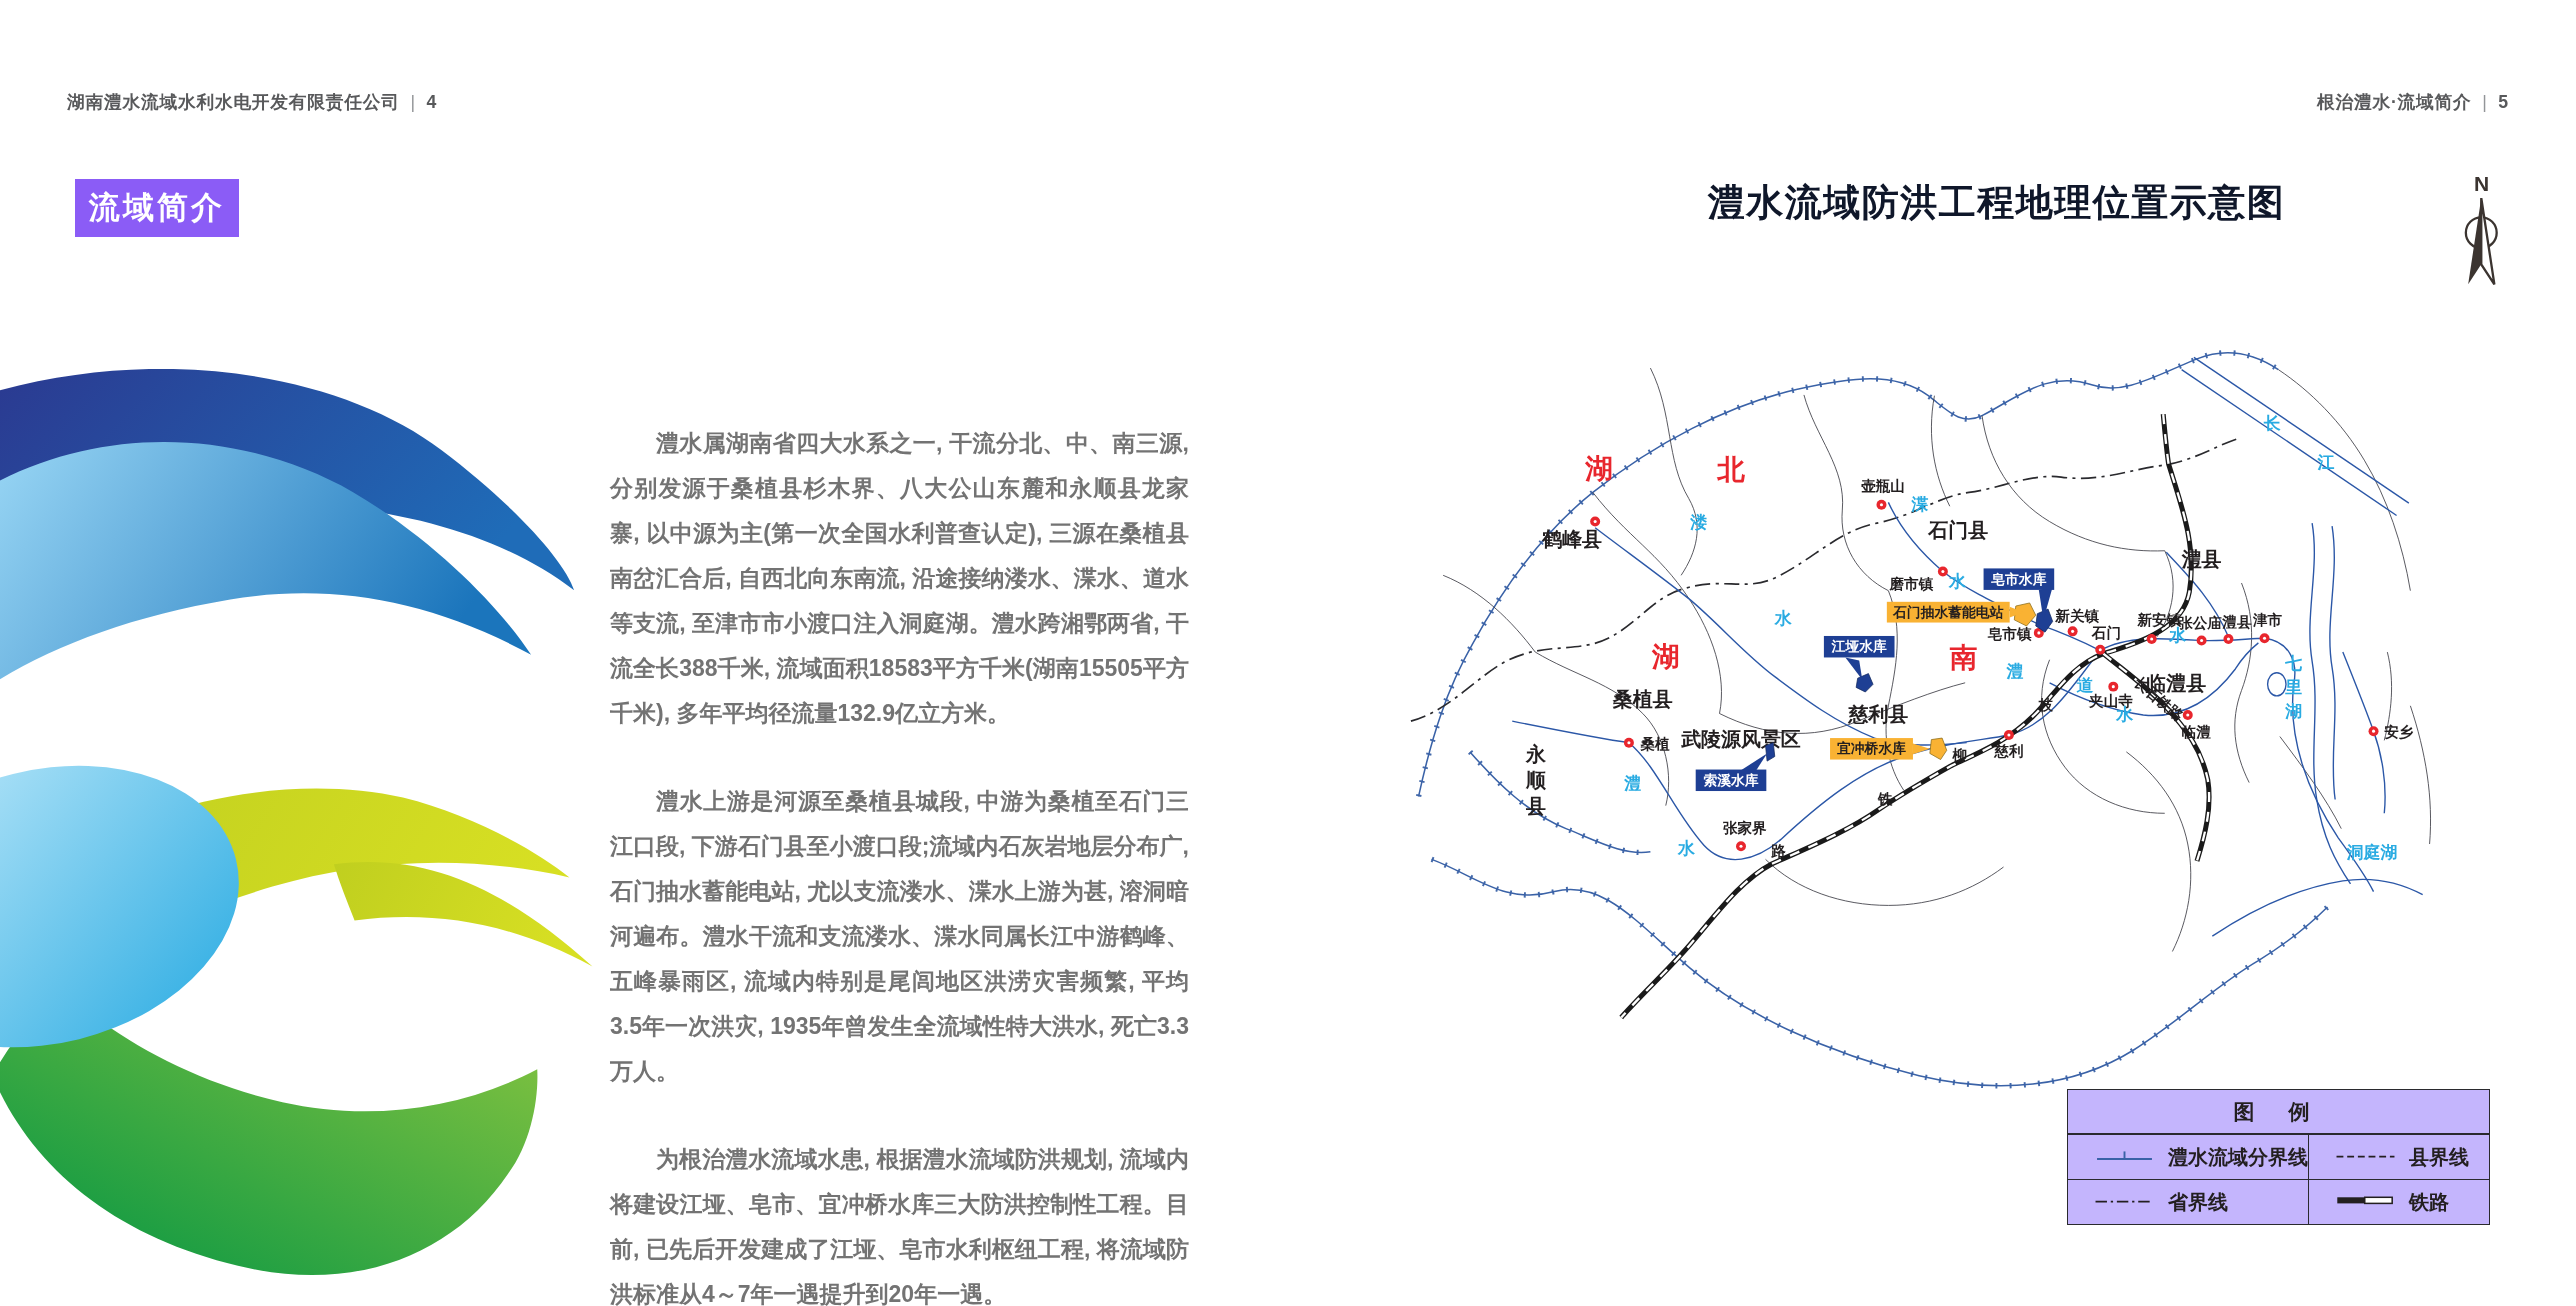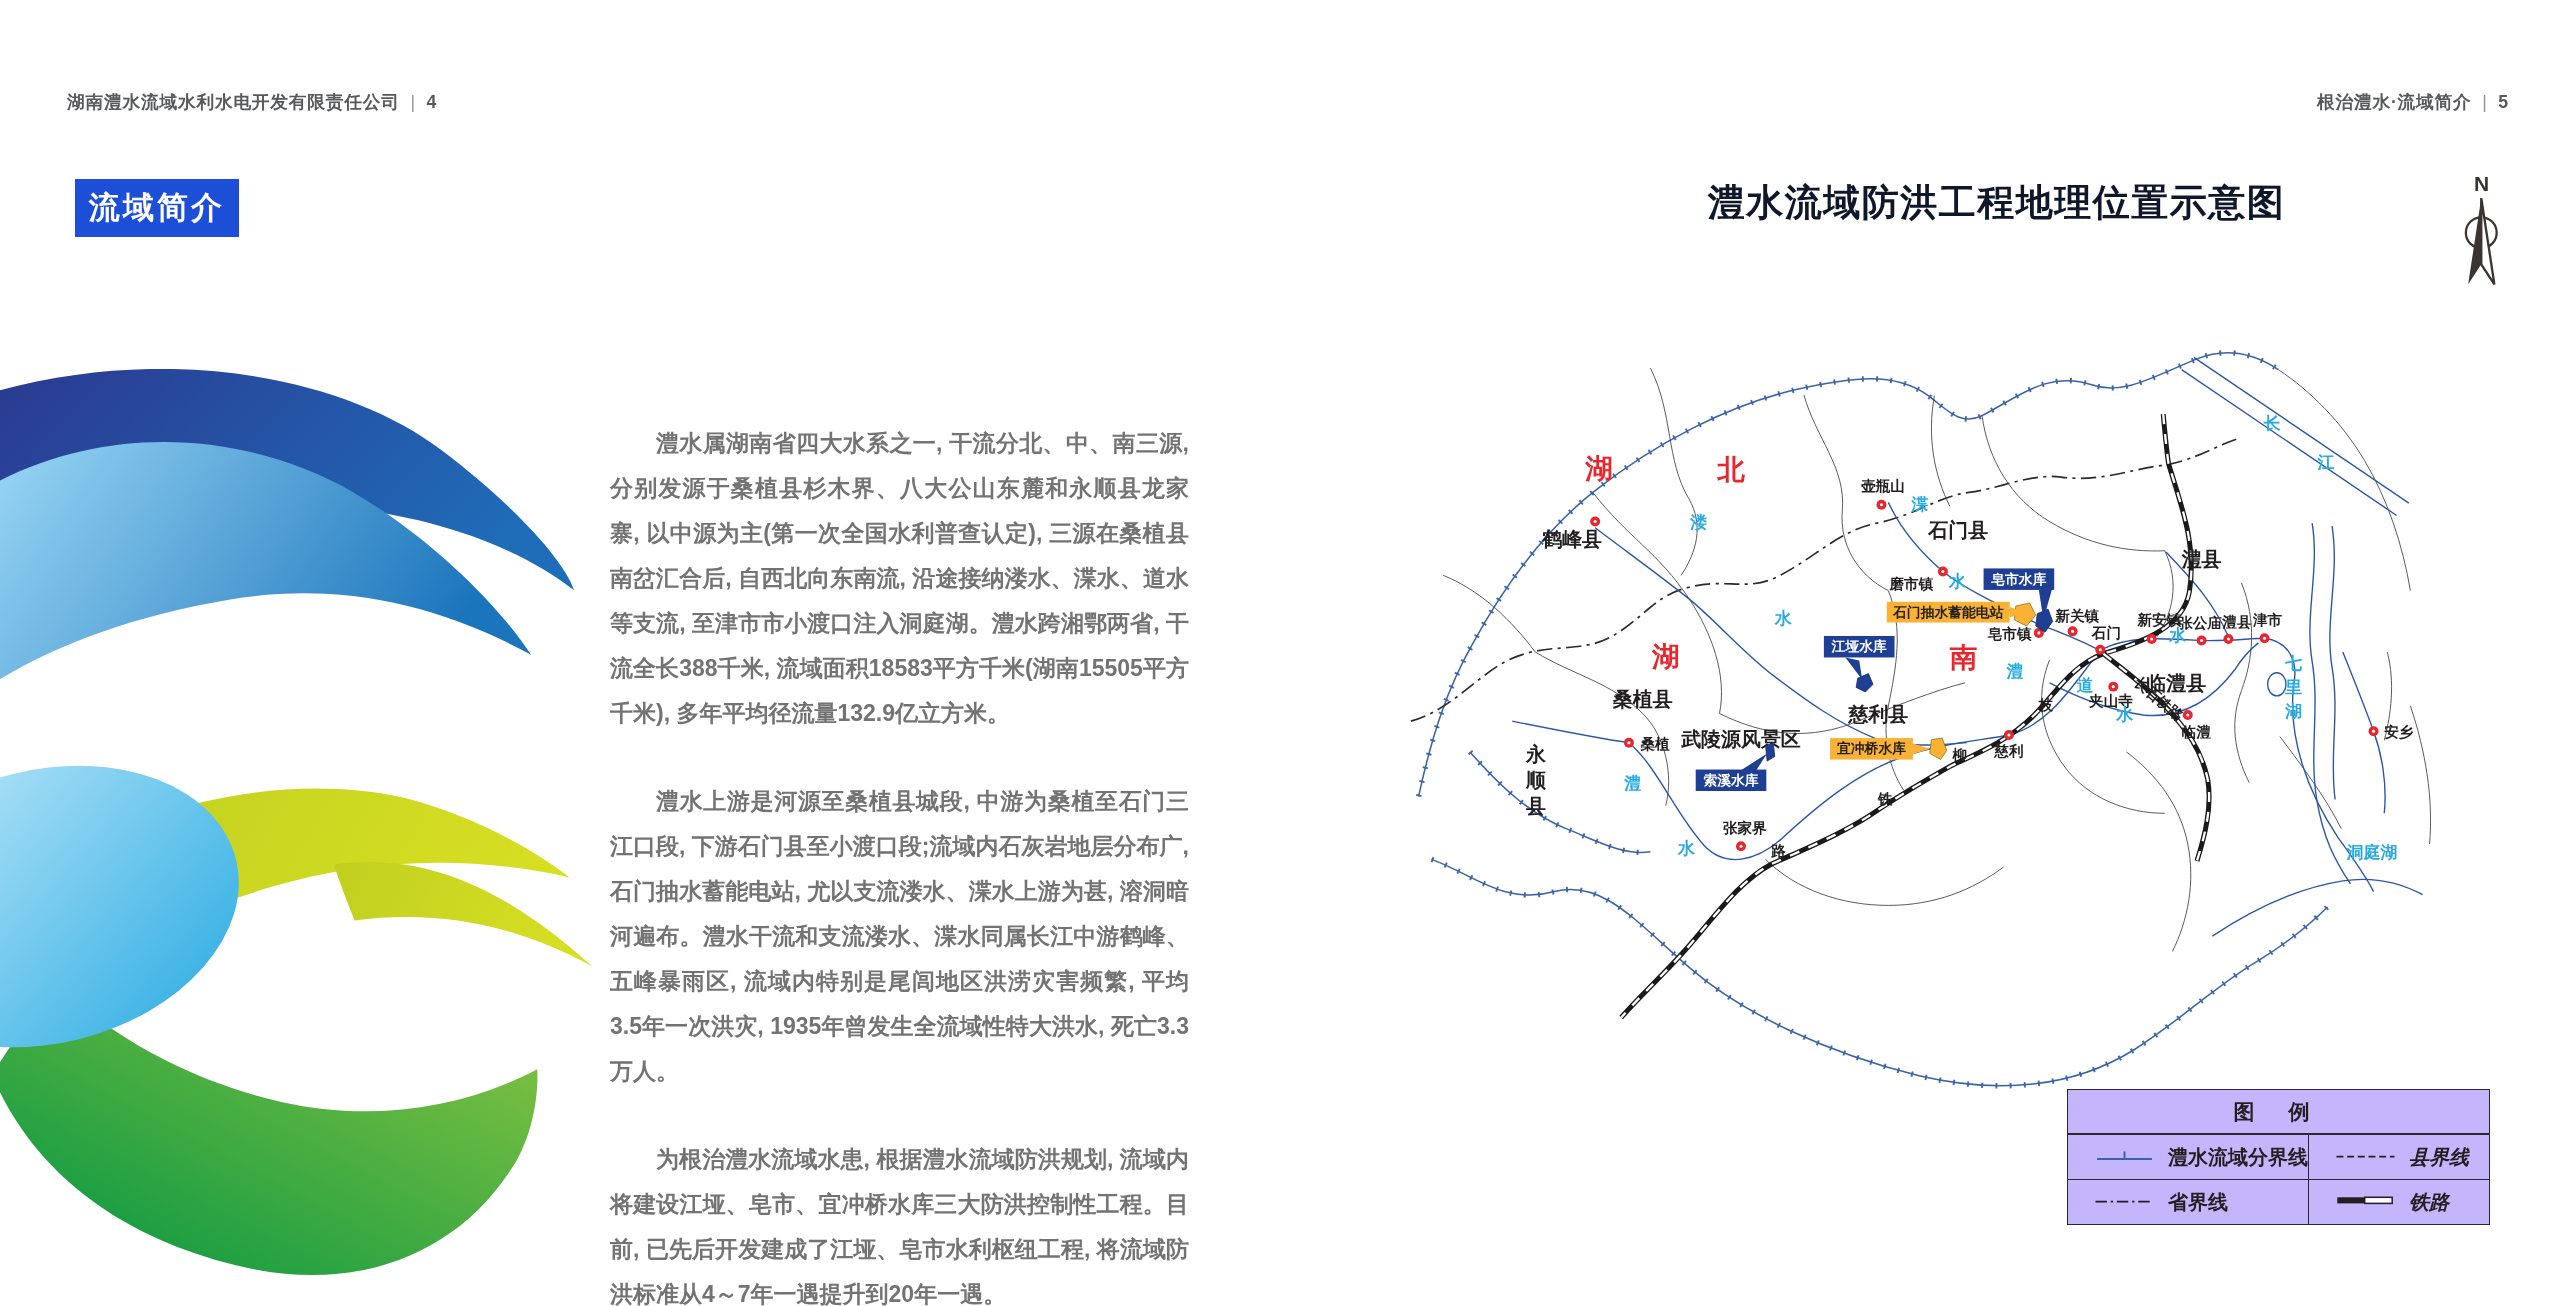--- a/index.html
+++ b/index.html
@@ -3,38 +3,38 @@
 <meta charset="utf-8">
 <style>
   html,body{margin:0;padding:0;background:#ffffff;}
   body{width:2576px;height:1306px;position:relative;overflow:hidden;
        font-family:"Liberation Sans","DejaVu Sans",sans-serif;color:#231f20;}
   .abs{position:absolute;}
   
   .pg-header{top:71px;font-size:17.7px;font-weight:bold;color:#58595b;letter-spacing:0.8px;white-space:nowrap;margin-top:19px;}
   .pg-header .sep{color:#939598;font-weight:normal;padding:0 10.7px;}
   
-  .section-title-box{left:75px;top:179px;width:164px;height:58px;background:#1d4ed8;
+  .section-title-box{left:75px;top:179px;width:164px;height:58px;background:#8b5cf6;
       display:flex;align-items:center;justify-content:center;}
   .section-title-box span{color:#ffffff;font-size:31px;font-weight:bold;letter-spacing:3.1px;}
   .body-col{left:610px;top:421px;width:579px;}
   .body-col p{margin:0 0 43px 0;font-size:23px;line-height:45px;font-weight:700;
       text-align:justify;text-indent:2em;color:#737373;}
   
   .map-title{left:1674px;top:178px;width:645px;text-align:center;font-size:37px;
       font-weight:bold;color:#0f172a;letter-spacing:1.5px;}
   .compass-n{left:2460px;top:172px;width:43px;text-align:center;font-size:21px;font-weight:bold;color:#3b3430;}
   
   .legend{left:2067px;top:1089px;width:421px;border:1.5px solid #2a2a2e;background:#c4b5fd;}
   .legend-title{height:43px;border-bottom:1.5px solid #2a2a2e;display:flex;align-items:center;
       justify-content:center;font-size:21px;font-weight:bold;letter-spacing:14px;}
   .legend-grid{display:grid;grid-template-columns:1fr 1fr;}
   .legend-cell{height:45px;display:flex;align-items:center;padding-left:26px;box-sizing:border-box;}
   .legend-cell.bt{border-top:1.5px solid #2a2a2e;}
-  .legend-cell.bl{border-left:1.5px solid #2a2a2e;font-style:italic;}
+  .legend-cell.bl{border-left:1.5px solid #2a2a2e;}
   .legend-cell .sym{width:74px;flex:0 0 74px;}
   .legend-cell .lab{font-size:20px;font-weight:bold;white-space:nowrap;}
   
   #map-svg{left:1397px;top:322px;width:1167px;height:783px;}
   #map-svg text{font-family:"Liberation Sans","DejaVu Sans",sans-serif;text-anchor:middle;}
   .basin-tick{fill:none;stroke:#3a62a7;stroke-width:7;stroke-dasharray:2.5 16;opacity:.95;}
   .basin-line{fill:none;stroke:#3a62a7;stroke-width:2;}
   .prov-line{fill:none;stroke:#2a2a2e;stroke-width:2.2;stroke-dasharray:20 7 4 7;}
   .county-line{fill:none;stroke:#3c3c44;stroke-width:1.3;opacity:.85;}
   .river{fill:none;stroke:#2b57a7;stroke-width:1.8;}

